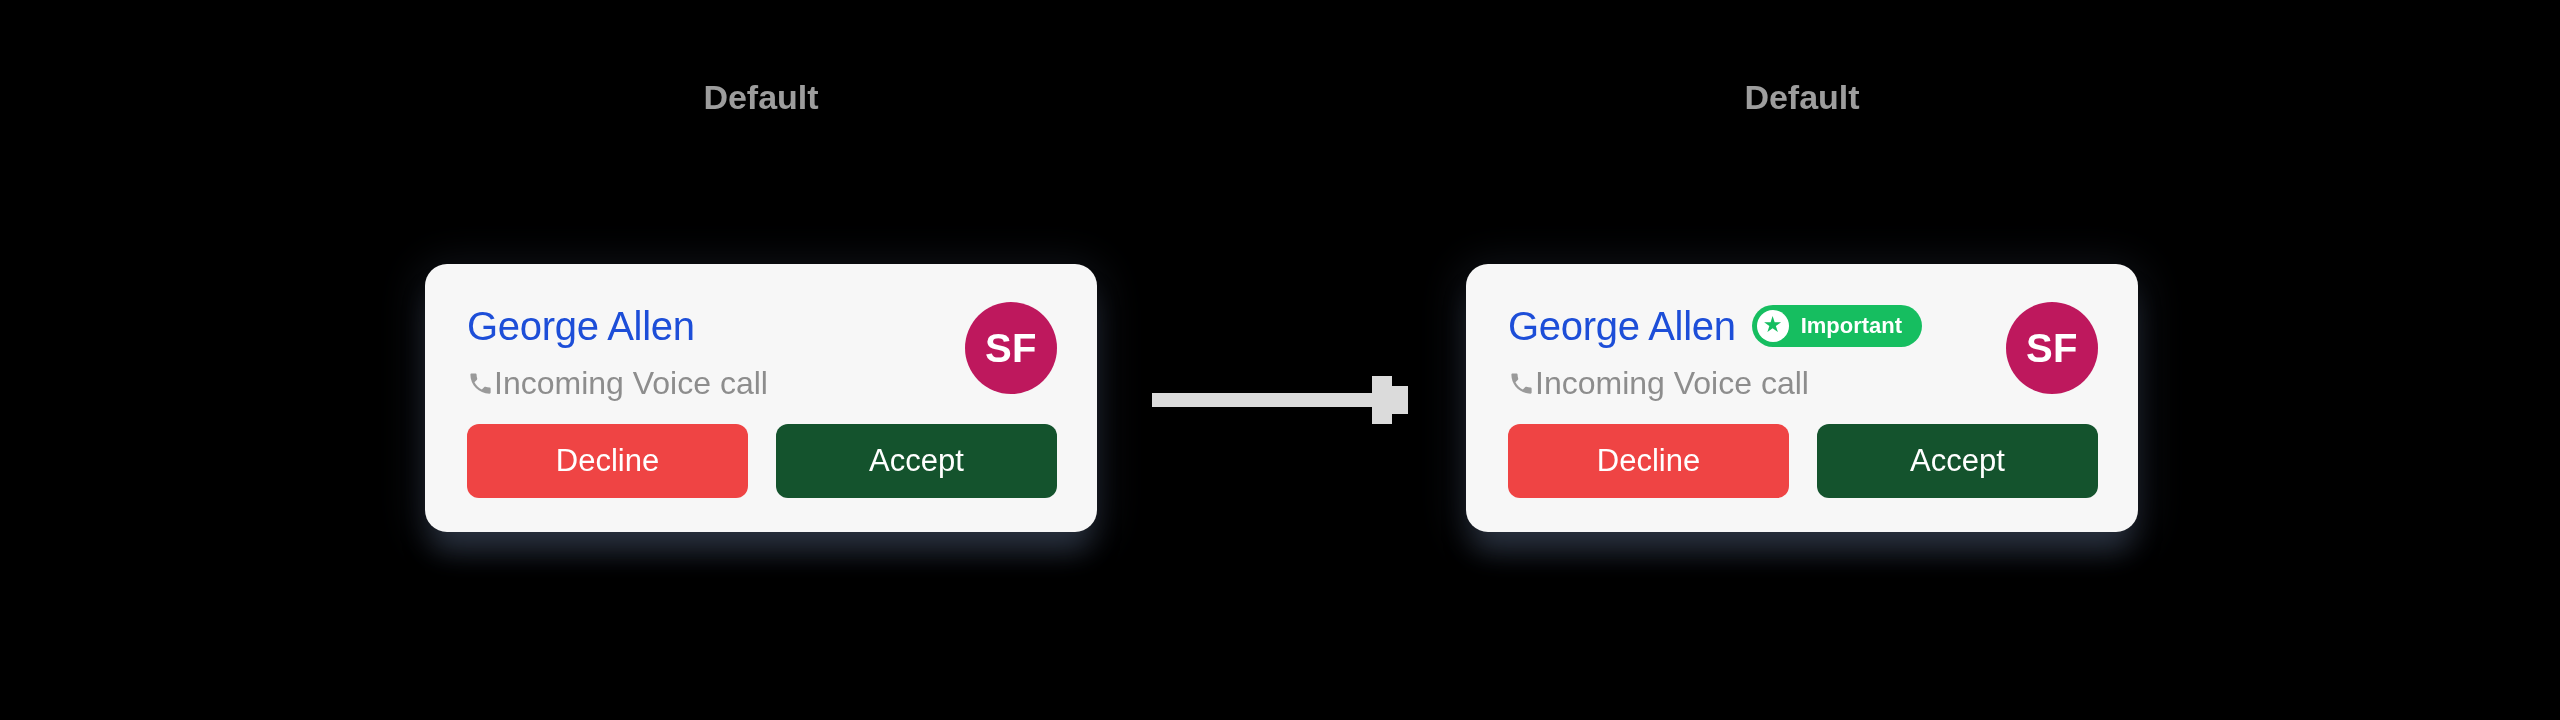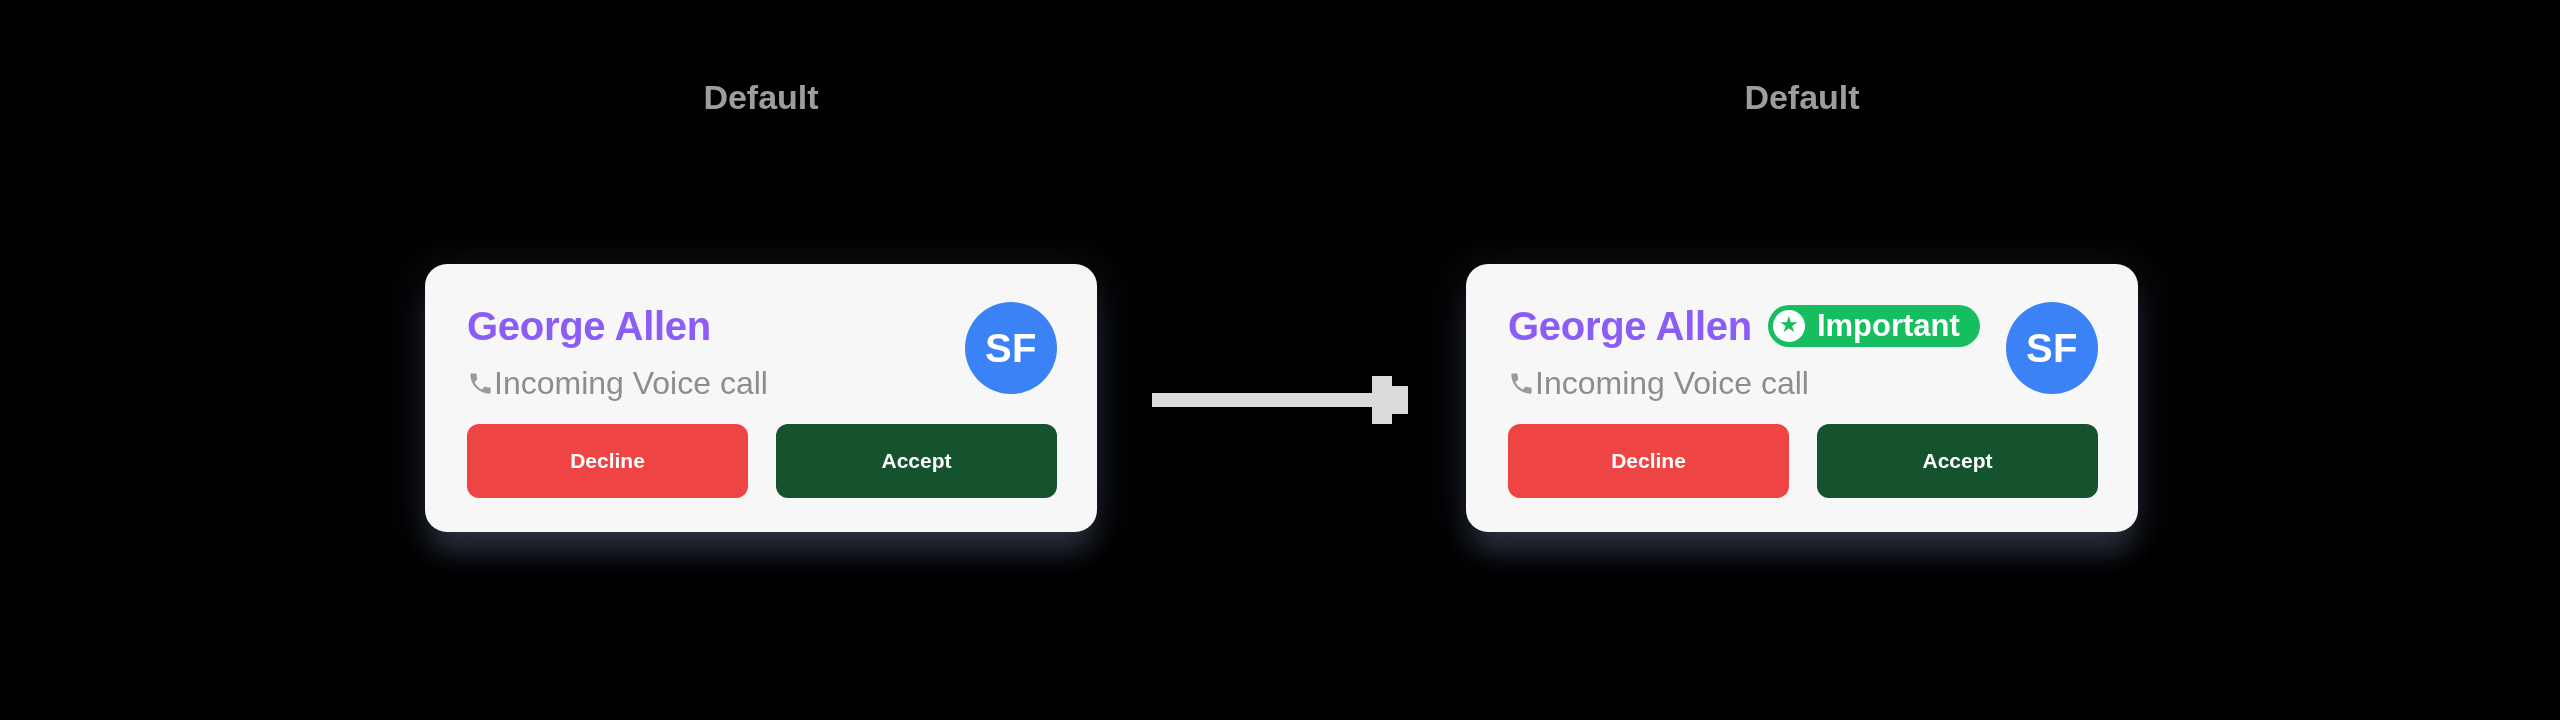--- a/index.html
+++ b/index.html
@@ -39,22 +39,22 @@
     display: flex;
     flex-direction: column;
     box-shadow: 0 26px 28px -8px rgba(52, 62, 80, 0.70),
                 0 6px 42px 8px rgba(52, 62, 80, 0.32);
   }
   .card-header { display: flex; align-items: flex-start; }
   .text-col { flex: 1; min-width: 0; }
   .title-row { display: flex; align-items: center; gap: 16px; height: 48px; }
   .caller-name {
     font-size: 40px;
-    font-weight: 700;
-    color: #8b5cf6;
+    font-weight: 400;
+    color: #1d4ed8;
     letter-spacing: -0.3px;
     white-space: nowrap;
   }
   .badge {
     display: inline-flex;
     align-items: center;
     gap: 12px;
     height: 42px;
     padding: 0 20px 0 5px;
     border-radius: 21px;
@@ -70,61 +70,61 @@
     justify-content: center;
   }
   .badge-star {
     color: #16BE60;
     font-size: 22px;
     line-height: 1;
     transform: translateY(-1px);
   }
   .badge-text {
     color: #FFFFFF;
-    font-size: 31px;
+    font-size: 22px;
     font-weight: 700;
     white-space: nowrap;
   }
   .subtitle-row {
     display: flex;
     align-items: center;
     margin-top: 14px;
     height: 38px;
   }
   .phone-icon { display: inline-flex; }
   .call-type {
     font-size: 32px;
     color: #8D8D8D;
     white-space: nowrap;
   }
   .avatar {
     width: 92px;
     height: 92px;
     border-radius: 50%;
-    background: #3b82f6;
+    background: #be185d;
     display: flex;
     align-items: center;
     justify-content: center;
     flex-shrink: 0;
   }
   .avatar-initials {
     color: #FFFFFF;
     font-size: 40px;
     font-weight: 700;
     letter-spacing: 0.5px;
   }
   .buttons-row { display: flex; gap: 28px; margin-top: auto; }
   .btn {
     flex: 1;
     height: 74px;
     border: none;
     border-radius: 12px;
     color: #FFFFFF;
-    font-size: 21px;
-    font-weight: 700;
+    font-size: 31px;
+    font-weight: 400;
     font-family: "Liberation Sans", sans-serif;
     cursor: pointer;
   }
   .btn-decline { background: #EF4444; }
   .btn-accept  { background: #14532d; }
   .arrow { position: absolute; left: 1152px; top: 375px; width: 256px; height: 50px; }
   .arrow-shaft {
     position: absolute; left: 0; top: 18px;
     width: 224px; height: 14px; background: #DBDBDB;
   }

